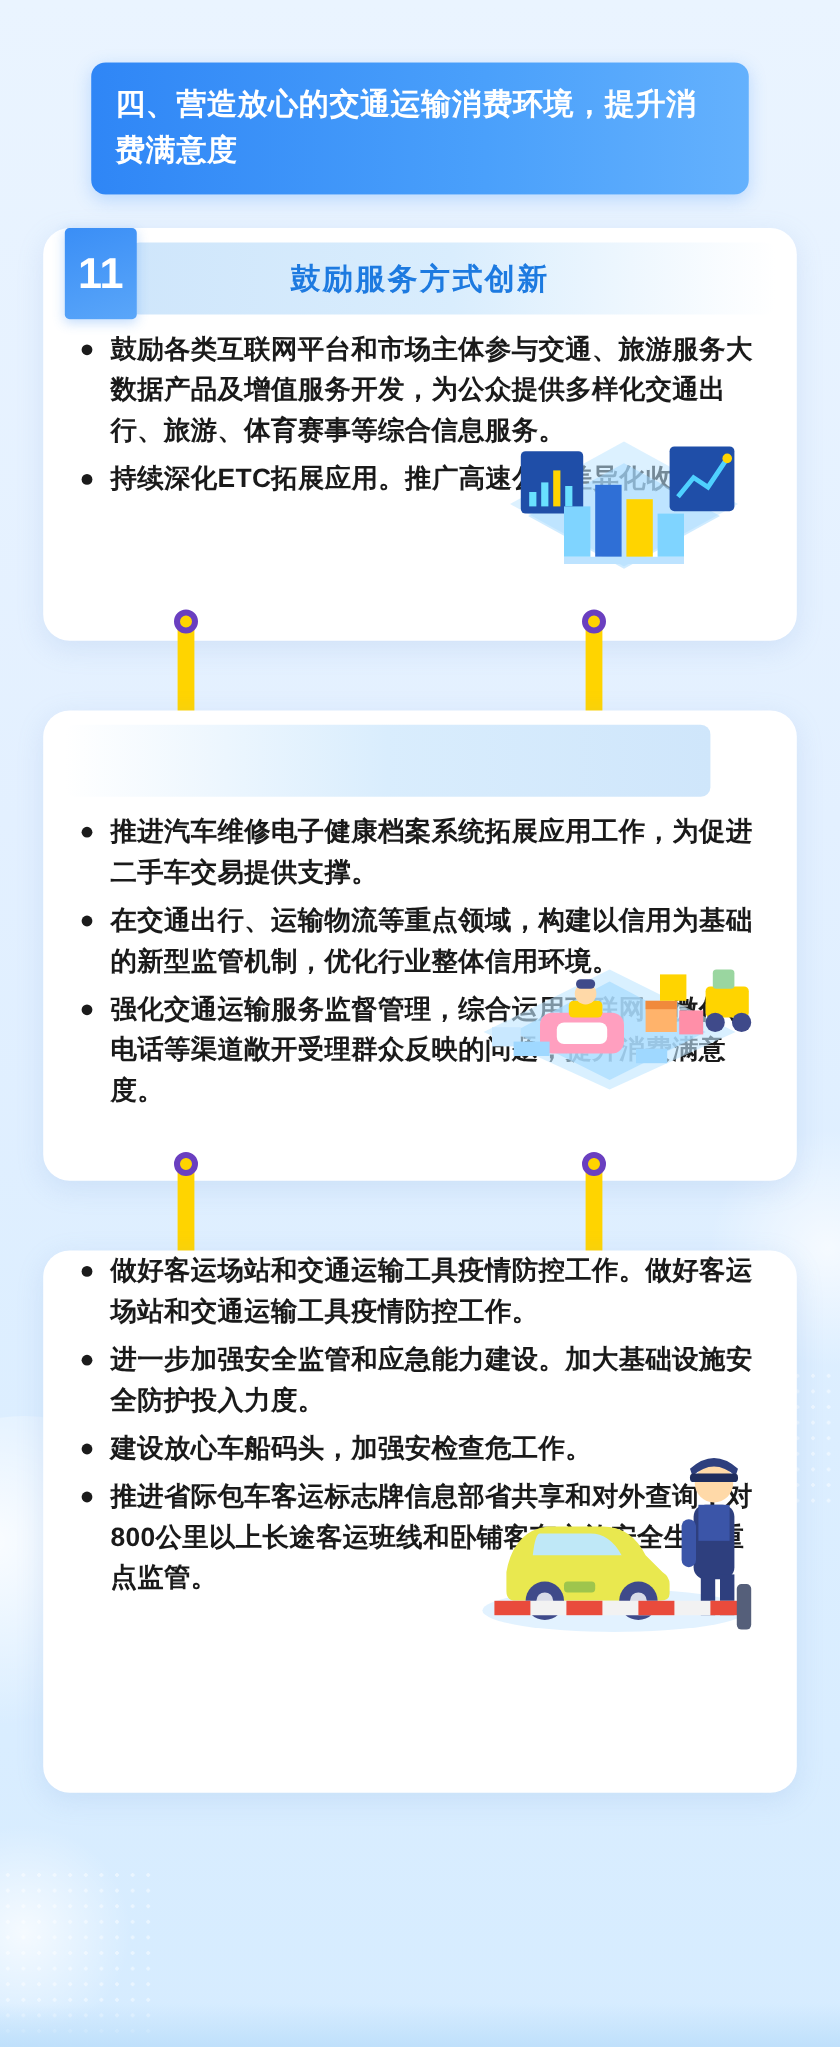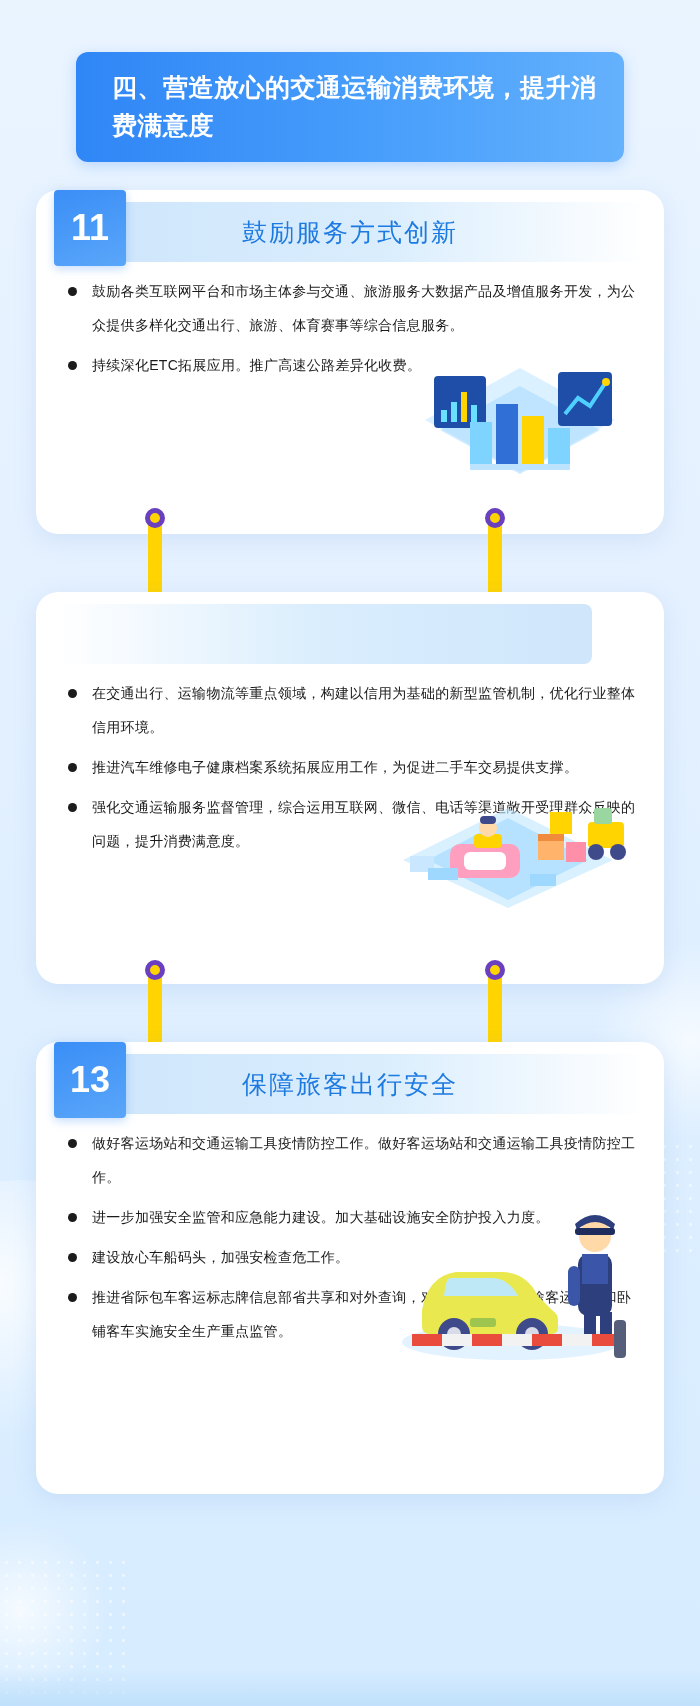--- a/index.html
+++ b/index.html
@@ -17,21 +17,21 @@
   .bg-grid{position:absolute;left:0;bottom:0;width:130px;height:150px;opacity:.5;
     background-image:radial-gradient(rgba(255,255,255,.9) 1.6px,transparent 1.7px);
     background-size:13px 13px;pointer-events:none;}
   .bg-grid.tr{left:auto;right:0;top:1140px;bottom:auto;width:120px;height:120px;}
 
   
   .section-title{
     position:absolute;left:76px;top:52px;width:548px;
     background:linear-gradient(90deg,#2f86f6 0%,#4aa0fb 60%,#64b1fd 100%);
     border-radius:12px 12px 12px 12px;
-    padding:16px 22px 18px 36px;
+    padding:16px 22px 18px 20px;
     box-sizing:border-box;
     color:#fff;font-size:25px;line-height:38px;font-weight:bold;
     letter-spacing:.5px;
     box-shadow:0 4px 14px rgba(47,134,246,.25);
   }
 
   
   .card{
     position:absolute;left:36px;width:628px;
     background:#ffffff;border-radius:22px;
@@ -45,36 +45,36 @@
   .card-head{position:relative;height:84px;}
   .head-bar{
     position:absolute;top:12px;height:60px;
     background:linear-gradient(90deg,#cfe6fb 0%,#d9edfd 50%,#ffffff 100%);
     border-radius:8px;
   }
   .head-bar.rev{
     background:linear-gradient(270deg,#cfe6fb 0%,#d9edfd 50%,#ffffff 100%);
   }
   .num-box{
-    position:absolute;top:0;width:72px;height:76px;
+    position:absolute;top:0;width:60px;height:76px;
     background:linear-gradient(160deg,#3a8ef6 0%,#5aa6f9 100%);
     color:#fff;font-size:36px;font-weight:bold;
     display:flex;align-items:center;justify-content:center;
     border-radius:4px;
     box-shadow:0 3px 10px rgba(58,142,246,.3);
   }
   .card-title{
     position:absolute;top:26px;width:100%;text-align:center;
-    color:#1d7ae0;font-size:25px;font-weight:normal;letter-spacing:2px;
+    color:#1d7ae0;font-size:25px;font-weight:bold;letter-spacing:2px;
   }
 
   .bullets{padding:0 26px 0 30px;margin:0;list-style:none;}
   .bullets li{
     position:relative;padding-left:26px;margin-bottom:6px;
-    color:#1a1a1a;font-size:14px;line-height:34px;font-weight:normal;
+    color:#1a1a1a;font-size:22px;line-height:34px;font-weight:bold;
     letter-spacing:.3px;
   }
   .bullets li::before{
     content:"";position:absolute;left:2px;top:13px;
     width:9px;height:9px;border-radius:50%;background:#1b1b1b;
   }
 
   
   .connector{position:absolute;width:14px;border-radius:7px;background:#ffd400;}
   .connector .cap{position:absolute;left:-3px;width:20px;height:20px;border-radius:50%;
@@ -142,22 +142,22 @@
 <div class="connector" style="left:488px;top:514px;height:100px;">
   <div class="cap top"></div>
   <div class="cap bot"></div>
 </div>
 
 <div class="card" id="card-12">
   <div class="card-head">
     <div class="head-bar rev" style="left:18px;right:72px;"></div>
   </div>
   <ul class="bullets">
+    <li>推进汽车维修电子健康档案系统拓展应用工作，为促进二手车交易提供支撑。</li>
     <li>在交通出行、运输物流等重点领域，构建以信用为基础的新型监管机制，优化行业整体信用环境。</li>
-    <li>推进汽车维修电子健康档案系统拓展应用工作，为促进二手车交易提供支撑。</li>
     <li>强化交通运输服务监督管理，综合运用互联网、微信、电话等渠道敞开受理群众反映的问题，提升消费满意度。</li>
   </ul>
 
   <svg class="illus" id="illus-logistics" viewBox="0 0 250 130">
     <polygon points="120,26 225,78 120,126 15,78" fill="#bfe6ff" opacity="0.6"></polygon>
     <polygon points="120,36 200,78 120,118 40,78" fill="#a7dcff" opacity="0.7"></polygon>
     <rect x="62" y="62" width="70" height="34" rx="10" fill="#ff9fbf"></rect>
     <rect x="76" y="70" width="42" height="18" rx="6" fill="#fff"></rect>
     <rect x="86" y="52" width="28" height="14" rx="4" fill="#ffd400"></rect>
     <circle cx="100" cy="46" r="9" fill="#ffd9a8"></circle>
@@ -179,25 +179,20 @@
 <div class="connector" style="left:148px;top:966px;height:100px;">
   <div class="cap top"></div>
   <div class="cap bot"></div>
 </div>
 <div class="connector" style="left:488px;top:966px;height:100px;">
   <div class="cap top"></div>
   <div class="cap bot"></div>
 </div>
 
 <div class="card" id="card-13">
-  <div class="card-head">
-    <div class="head-bar" style="left:72px;right:18px;"></div>
-    <div class="num-box" style="left:18px;">13</div>
-    <div class="card-title">保障旅客出行安全</div>
-  </div>
   <ul class="bullets">
     <li>做好客运场站和交通运输工具疫情防控工作。做好客运场站和交通运输工具疫情防控工作。</li>
     <li>进一步加强安全监管和应急能力建设。加大基础设施安全防护投入力度。</li>
     <li>建设放心车船码头，加强安检查危工作。</li>
     <li>推进省际包车客运标志牌信息部省共享和对外查询，对800公里以上长途客运班线和卧铺客车实施安全生产重点监管。</li>
   </ul>
 
   <svg class="illus" id="illus-safety" viewBox="0 0 250 180">
     <ellipse cx="120" cy="150" rx="110" ry="18" fill="#cfe9ff" opacity="0.6"></ellipse>
 

